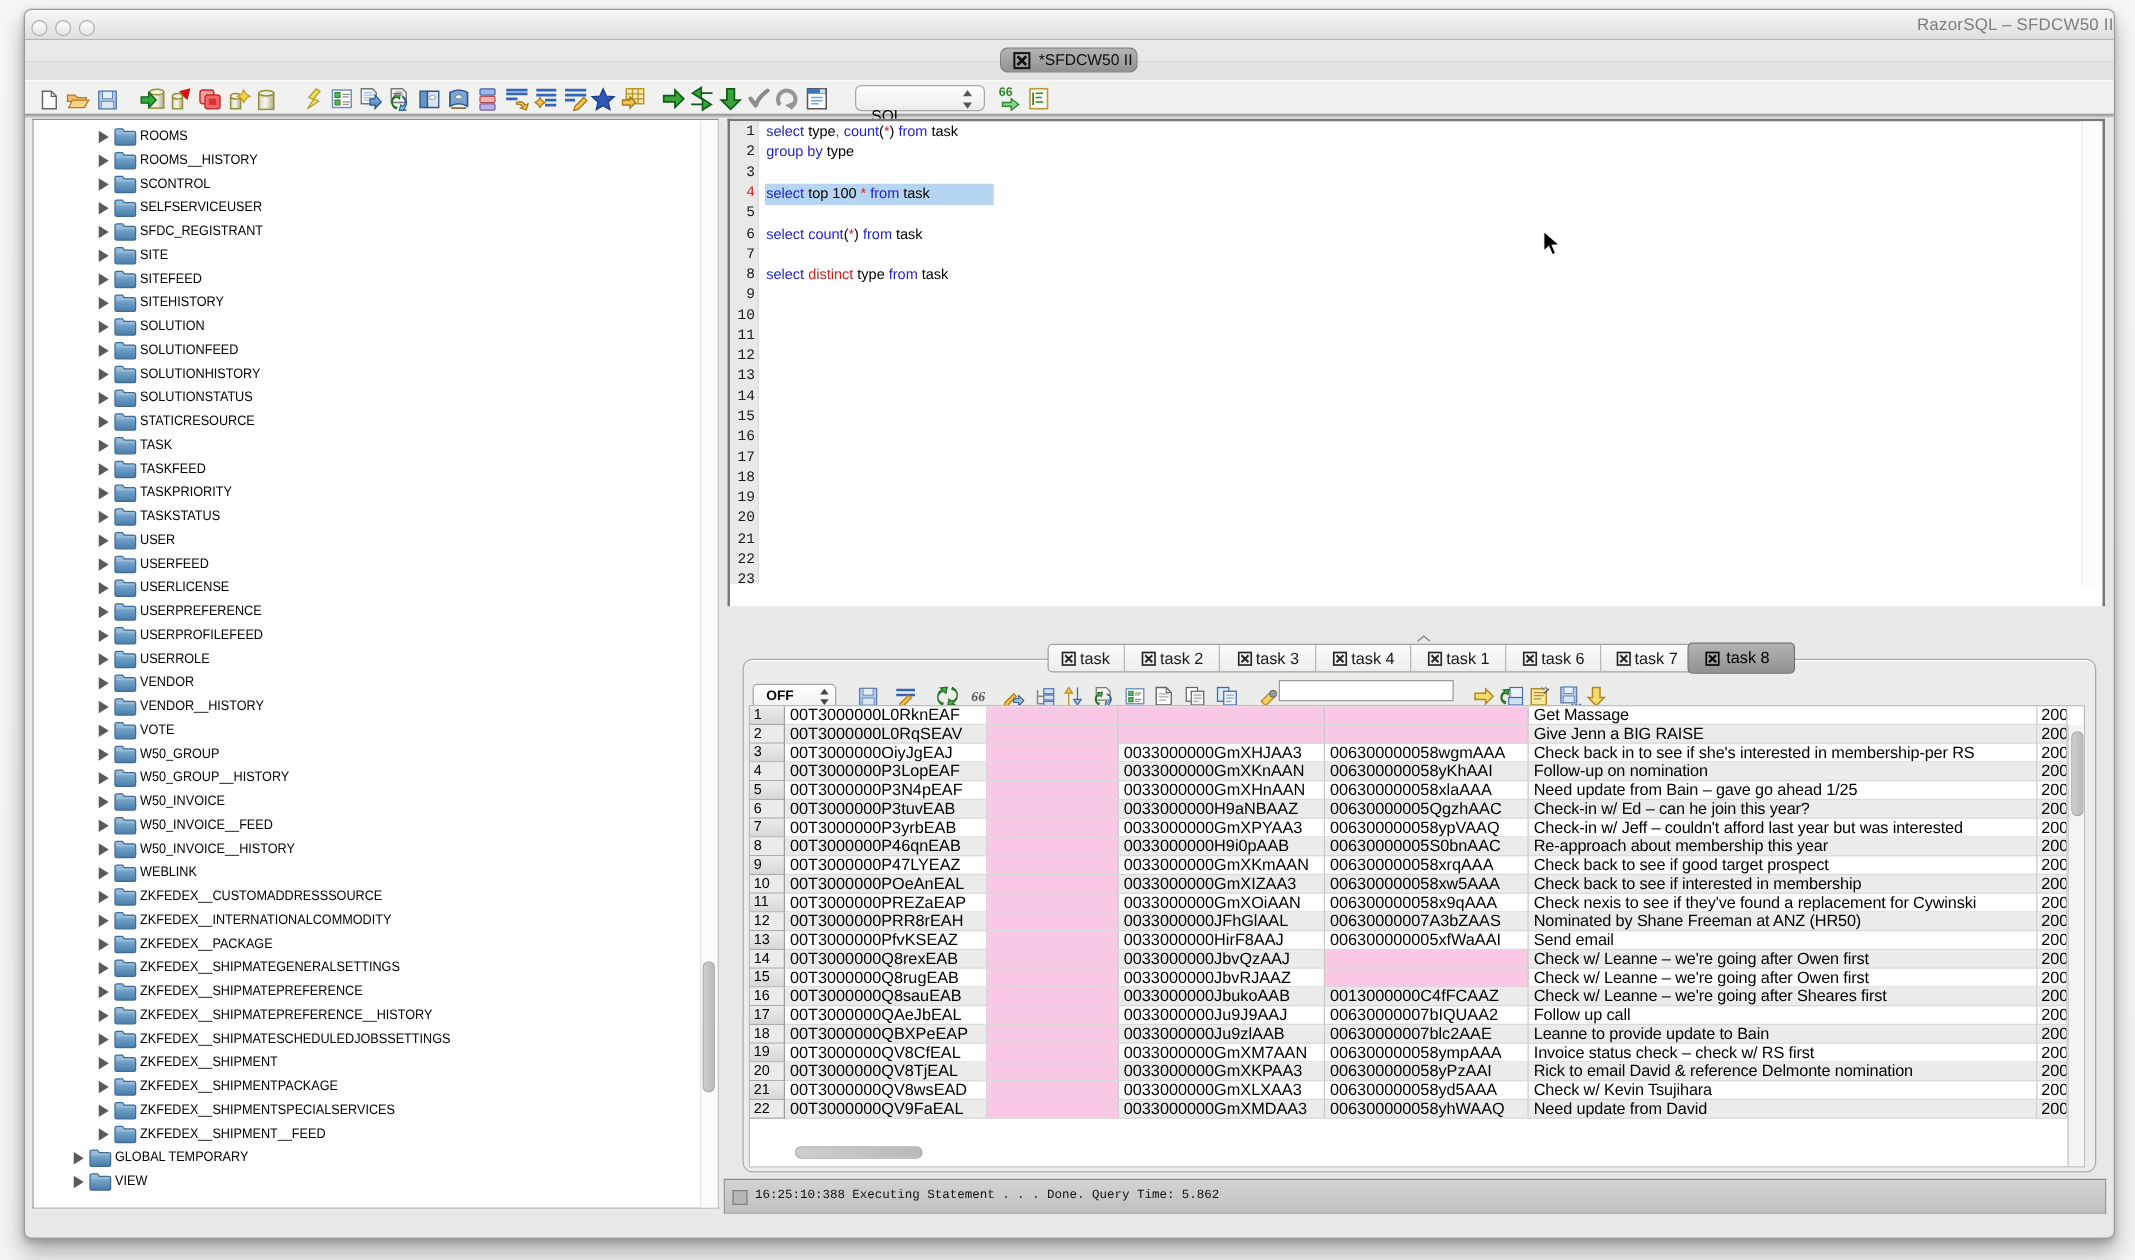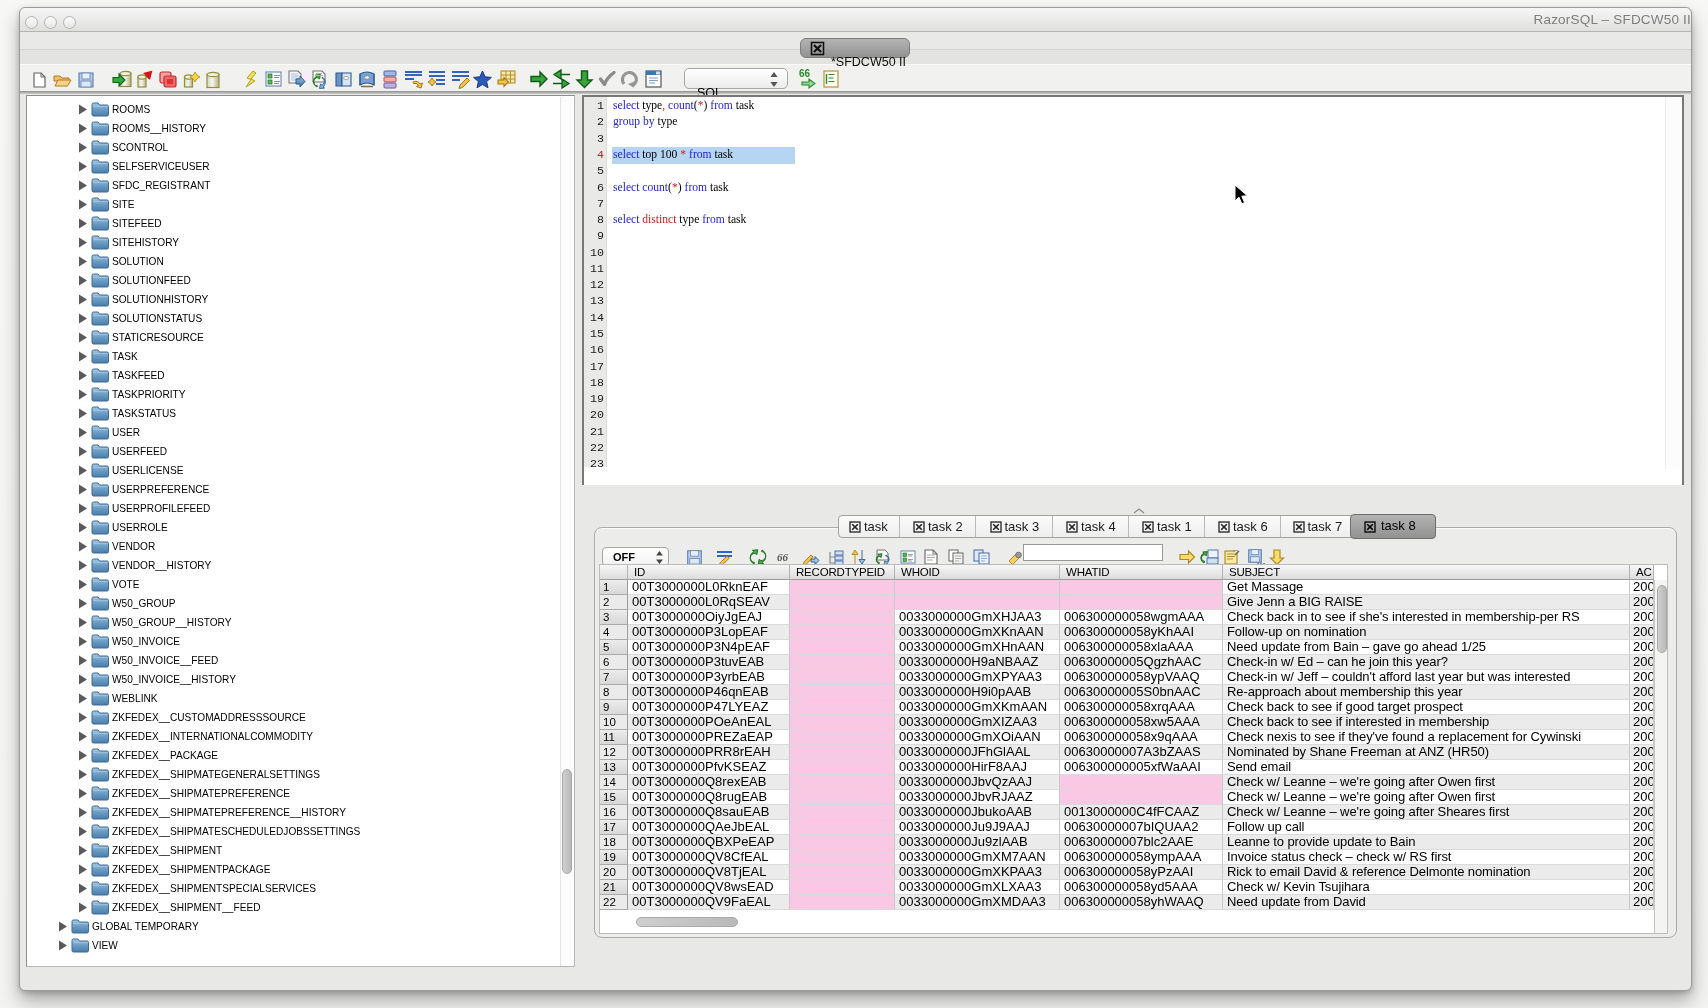--- a/index.html
+++ b/index.html
@@ -11,36 +11,36 @@
 #title{position:absolute;left:0;top:0;width:100%;height:24px;line-height:24px;text-align:right;
  color:#7e7e7e;font-size:13.5px;letter-spacing:.2px}
 .tl{position:absolute;top:7.5px;width:13px;height:13px;border-radius:50%;
  background:linear-gradient(#fdfdfd,#e6e6e6);border:1.5px solid #b1b1b1}
 #band1{position:absolute;left:0;top:24px;width:100%;height:18px;background:#e9e9e8;border-bottom:1px solid #d2d2d1}
 #band2{position:absolute;left:0;top:42px;width:100%;height:14px;background:#e3e3e2}
 #tbar{position:absolute;left:0;top:56px;width:100%;height:27px;background:#f1f1ef;border-top:1px solid #fbfbfa}
 #tbarline{position:absolute;left:0;top:83px;width:100%;height:3px;background:linear-gradient(#8f8f8f,#cecece)}
 #doctab{position:absolute;left:780px;top:29.5px;width:110px;height:20px;border-radius:6px;
  background:linear-gradient(#b4b4b4,#929292);border:1.5px solid #7d7d7d;color:#0d0d0d;font-size:12.5px}
-#doctab span{position:absolute;left:30px;top:16px}
+#doctab span{position:absolute;left:30px;top:2px}
 svg{position:absolute;overflow:visible}
 
 #treebox{position:absolute;left:6px;top:87px;width:549px;height:872px;background:#fff;
  border:1px solid #8e8e8e;border-bottom-color:#b5b5b5;border-right-color:#b5b5b5}
 #tree{position:absolute;left:0px;top:1px;width:516px;height:868px;background:#fff;overflow:hidden}
 .trow{position:absolute;height:19px;line-height:19px;font-size:11px;color:#000;white-space:nowrap;transform:scaleX(.92);transform-origin:left center}
 #vsb1{position:absolute;right:0px;top:1px;width:14px;height:869px;background:#fcfcfc;border-left:1px solid #e3e3e2}
 .thumb{position:absolute;border-radius:6px;background:linear-gradient(90deg,#cfcfcf,#b9b9b9);border:1px solid #a9a9a9}
 
 #edbox{position:absolute;left:562px;top:87px;width:1102px;height:390px;background:#fff;
  border:2px solid #787878;border-bottom:none}
 #gutter{position:absolute;left:0;top:0;width:23px;height:370px;background:#e9e9e8;border-right:1px solid #dcdcdb}
 .gn{position:absolute;left:1px;width:19px;text-align:right;font-family:"Liberation Mono",monospace;
  font-size:11.6px;line-height:16.27px;color:#1a1a1a}
-.cl{position:absolute;left:29px;font-family:Liberation Serif, serif;font-size:11.6px;line-height:16.27px;
+.cl{position:absolute;left:29px;font-family:Liberation Sans, sans-serif;font-size:11.6px;line-height:16.27px;
  color:#000;white-space:pre}
 .k{color:#2424cc}.r{color:#cc2222}
 #sel4{position:absolute;left:28px;top:50.2px;width:183px;height:16.4px;background:#b5d5f3}
 #edsb{position:absolute;right:2px;top:0;width:15px;height:372px;background:#fcfcfc;border-left:1px solid #ececeb}
 
 #estat{position:absolute;left:587px;top:477px;width:1063px;height:16px;background:linear-gradient(#c2c2c2,#b0b0b0);
  border:1.5px solid #5f5f5f;border-right-color:#8a8a8a;font-size:11px;color:#111}
 #estat div{position:absolute;top:1px;line-height:13px;white-space:pre}
 
 #tabstrip{position:absolute;z-index:6;left:818px;top:507px;width:598px;height:23px;border:1px solid #a2a2a2;border-radius:4px;
@@ -588,29 +588,20 @@
           <colgroup>
             <col style="width:28px">
             <col style="width:162px">
             <col style="width:105px">
             <col style="width:165px">
             <col style="width:163px">
             <col style="width:407px">
             <col style="width:24px">
           </colgroup>
 <tbody>
-            <tr>
-              <th style="padding-left:2px"></th>
-              <th>ID</th>
-              <th>RECORDTYPEID</th>
-              <th>WHOID</th>
-              <th>WHATID</th>
-              <th>SUBJECT</th>
-              <th>AC</th>
-            </tr>
 <tr>
               <td class="rn">1</td>
               <td>00T3000000L0RknEAF</td>
               <td class="p"></td>
               <td class="p"></td>
               <td class="p"></td>
               <td class="sj">Get Massage</td>
               <td style="padding-left:3px">2006</td>
             </tr>
 <tr class="e">
@@ -803,15 +794,19 @@
               <td style="padding-left:3px">2006</td>
             </tr>
 </tbody>
         </table>
 <div id="tvsb">
           <div class="thumb" style="left:1.5px;top:5px;width:10px;height:68px"></div>
         </div>
 <div class="thumb" style="left:36px;top:352px;width:102px;height:10px"></div>
 </div>
 </div>
+<div id="bstat">
+      <div id="bsq"></div>
+      <div class="txt">16:25:10:388 Executing Statement . . . Done. Query Time: 5.862</div>
+    </div>
 <svg style="left:1214px;top:176px" width="14" height="21" viewBox="0 0 14 21">
       <path d="M1 1 v16 l4 -3.8 2.8 6.6 2.8 -1.2 -2.8 -6.4 5.6 -.4 z" fill="#000" stroke="#fff" stroke-width="1"></path>
     </svg>
 </div>
 </body></html>

